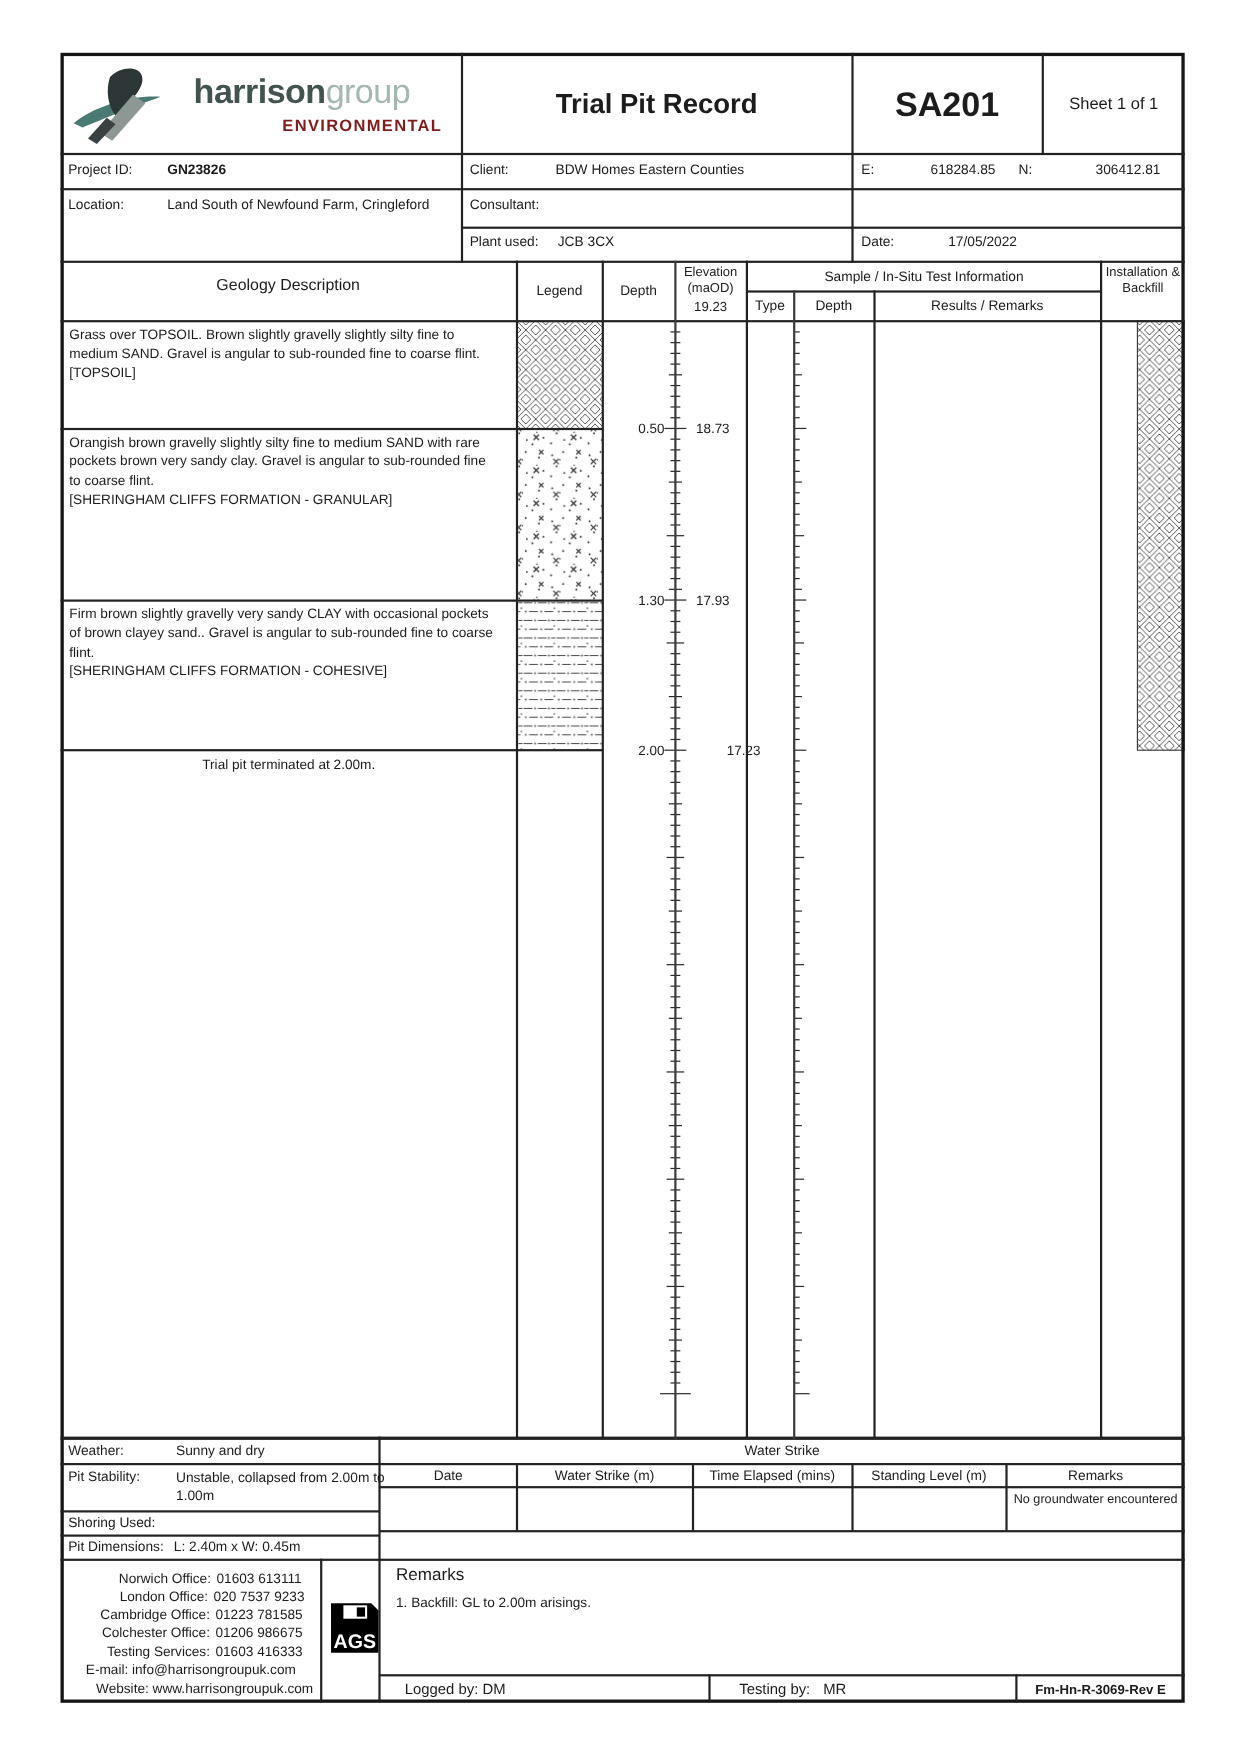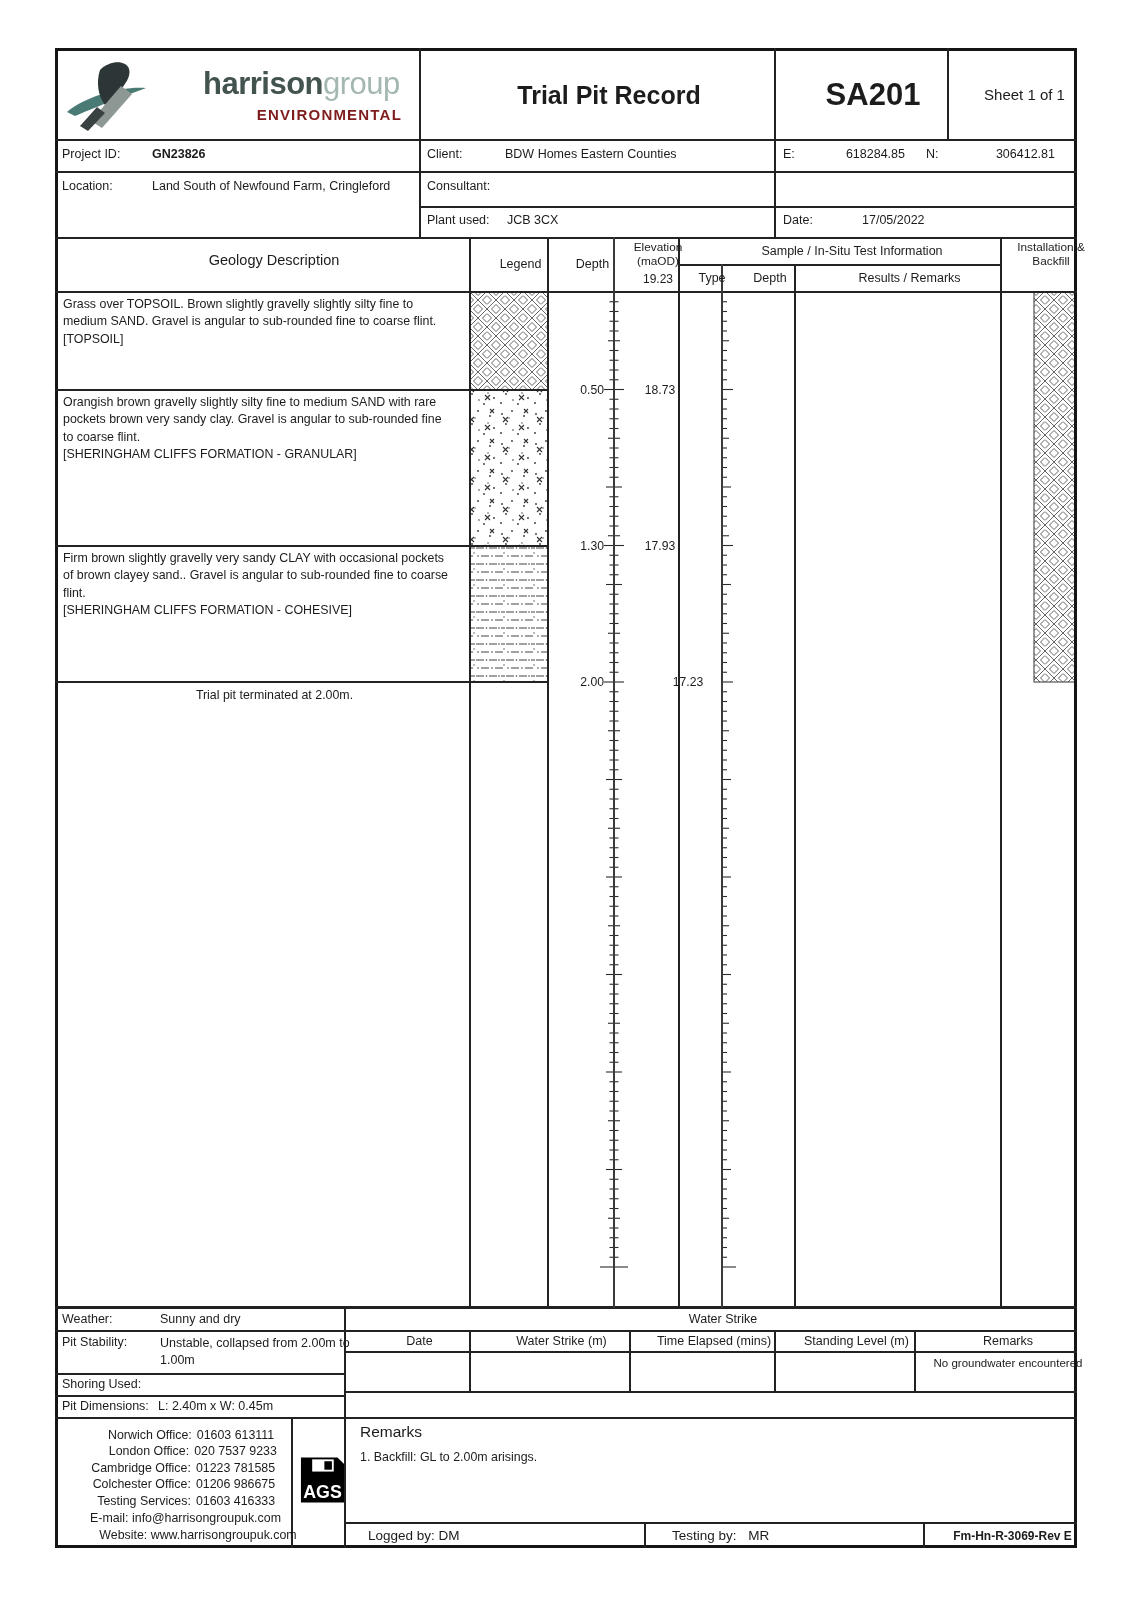--- a/index.html
+++ b/index.html
@@ -6,28 +6,28 @@
   #page{position:relative;width:1132px;height:1600px;background:#ffffff;
         font-family:"Liberation Sans",sans-serif;color:#1c1c1c;overflow:hidden;}
   .frame{position:absolute;left:55px;top:48px;width:1022px;height:1500px;
          border:3px solid #151515;box-sizing:border-box;}
   .hl,.vl{position:absolute;background:#222;display:block;}
   .hl{height:2px;}
   .vl{width:2px;}
   .thin{background:#3a3a3a;}
   .t{position:absolute;white-space:nowrap;font-size:12.5px;line-height:1.25;}
   .b{font-weight:bold;}
-  .c{text-align:center;padding-left:12px;}
+  .c{text-align:center;}
   .r{text-align:right;}
   .wrap{white-space:normal;}
   .desc{position:absolute;left:63px;width:392px;font-size:12.4px;line-height:17.4px;white-space:normal;}
   .mark{position:absolute;height:16px;line-height:16px;font-size:12.2px;}
   svg{display:block;}
   #overlay{position:absolute;left:55px;top:48px;pointer-events:none;}
-  .logoname{font-size:31px;letter-spacing:-0.5px;line-height:1;margin-left:27px;}
+  .logoname{font-size:31px;letter-spacing:-0.5px;line-height:1;}
   .crow{display:flex;line-height:16.4px;font-size:12.4px;justify-content:center;}
   .crow .cl{width:116px;text-align:right;}
   .crow .cv{margin-left:5px;text-align:left;}
 </style>
 </head>
 <body>
 
 <div id="page">
 
   <svg id="overlay" width="1022" height="1500" viewBox="0 0 1022 1500">

